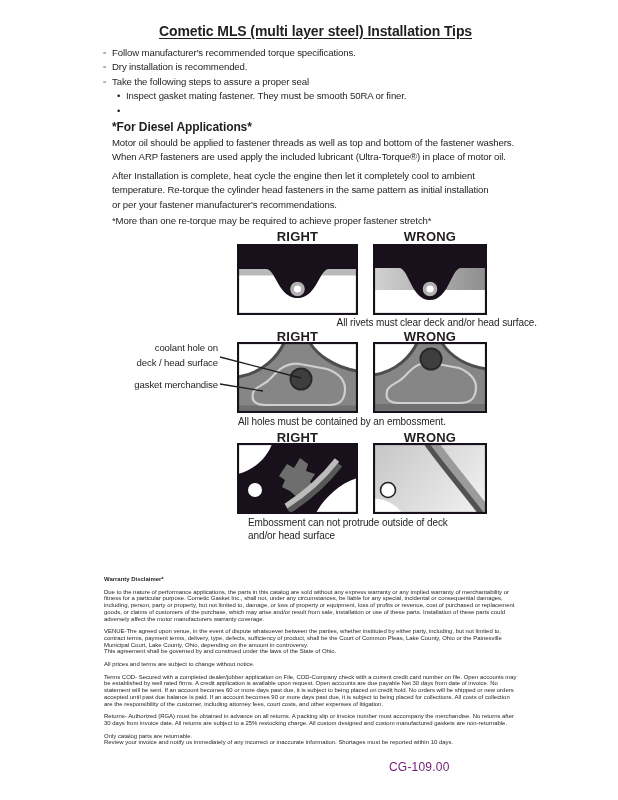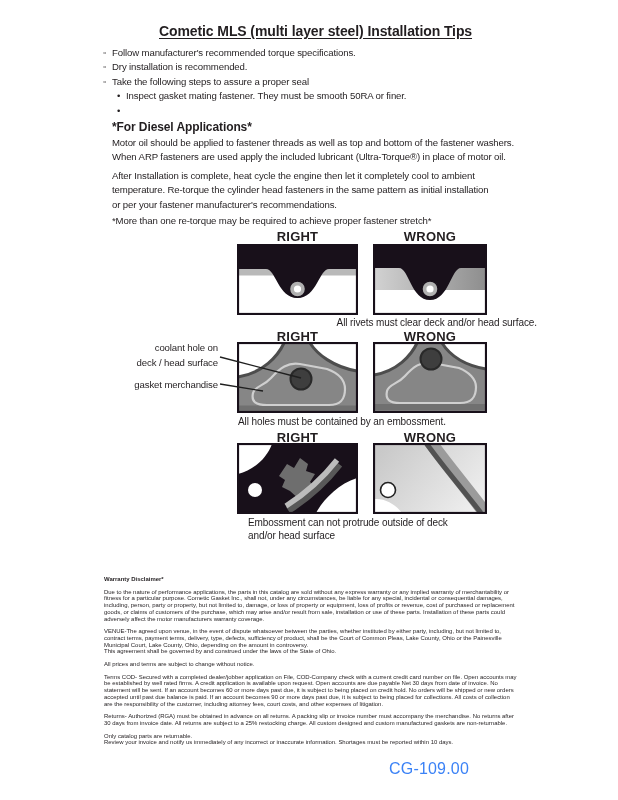--- a/index.html
+++ b/index.html
@@ -12,21 +12,21 @@
   .marker{width:9px;flex:none;}
   .sub{margin-left:14px;}
   .section-heading{font-size:12px;font-weight:bold;letter-spacing:-0.1px;}
   .body-text{font-size:9.6px;line-height:14.4px;letter-spacing:-0.12px;white-space:pre-line;}
   .rw-label{font-size:13px;font-weight:bold;text-align:center;letter-spacing:0.2px;}
   .caption{font-size:10px;line-height:12.6px;letter-spacing:-0.1px;white-space:pre-line;}
   .ann-label{font-size:9.6px;line-height:15px;text-align:right;white-space:pre-line;letter-spacing:-0.12px;}
   .legal{width:700px;transform:scale(0.62);transform-origin:0 0;font-size:9.6px;line-height:10.7px;}
   .legal p{margin:0 0 10px 0;white-space:pre-line;}
   .legal .lh{font-weight:bold;}
-  .footer{font-size:16px;letter-spacing:0.2px;color:#3b82f6;}
+  .footer{font-size:12px;letter-spacing:0.2px;color:#701a75;}
   svg{display:block;}
 </style>
 </head>
 <body>
 
 <div class="page">
 
   <div class="abs title" style="left:114px;top:23px;">Cometic MLS (multi layer steel) Installation Tips</div>
 
   <div class="abs bullets" style="left:103px;top:46px;width:500px;">

